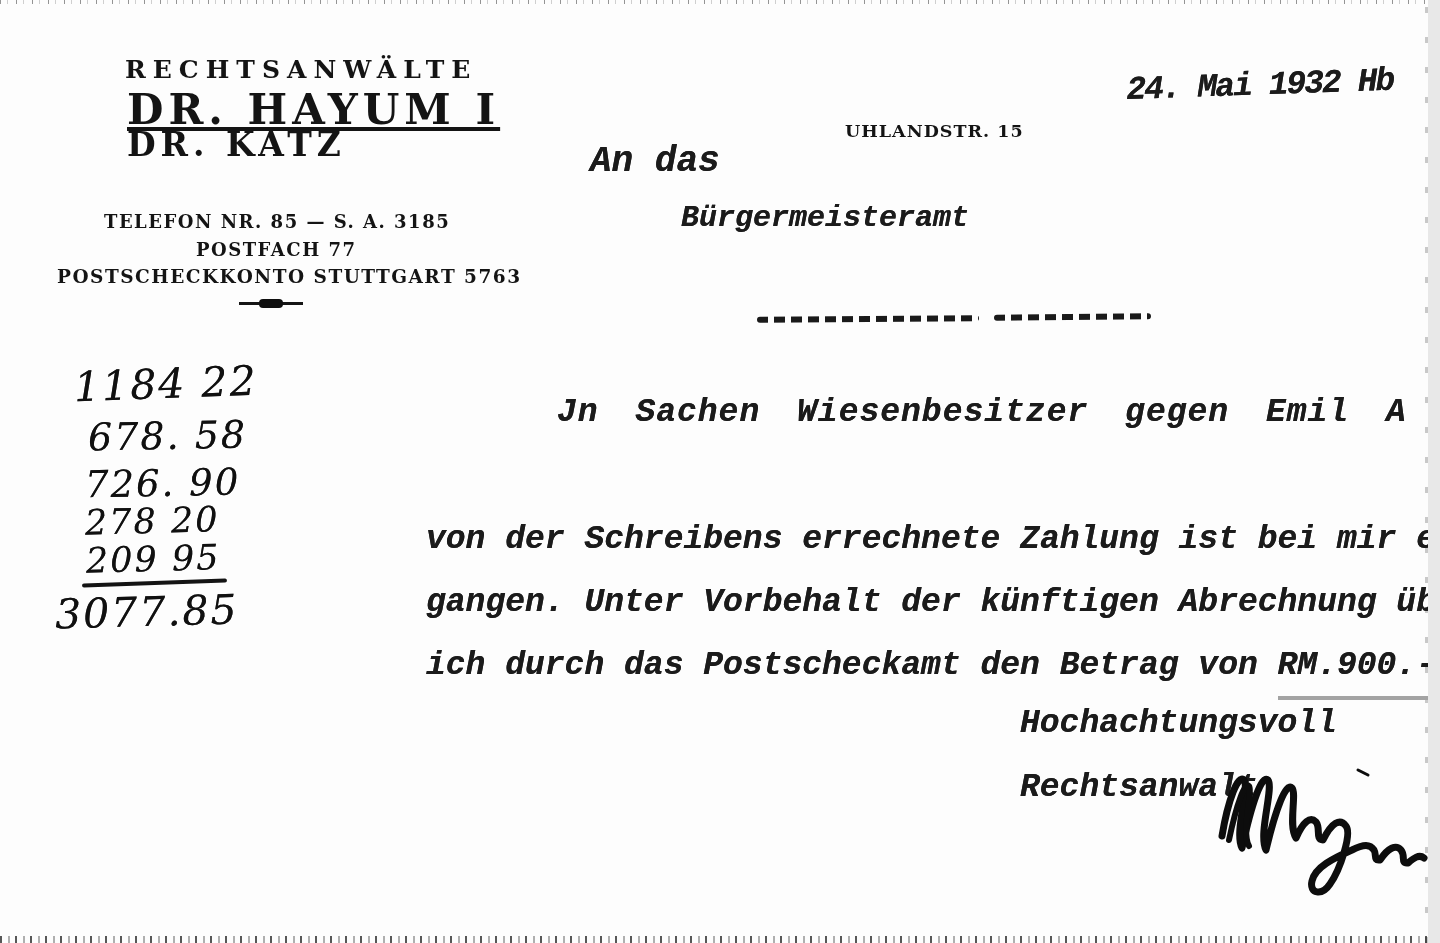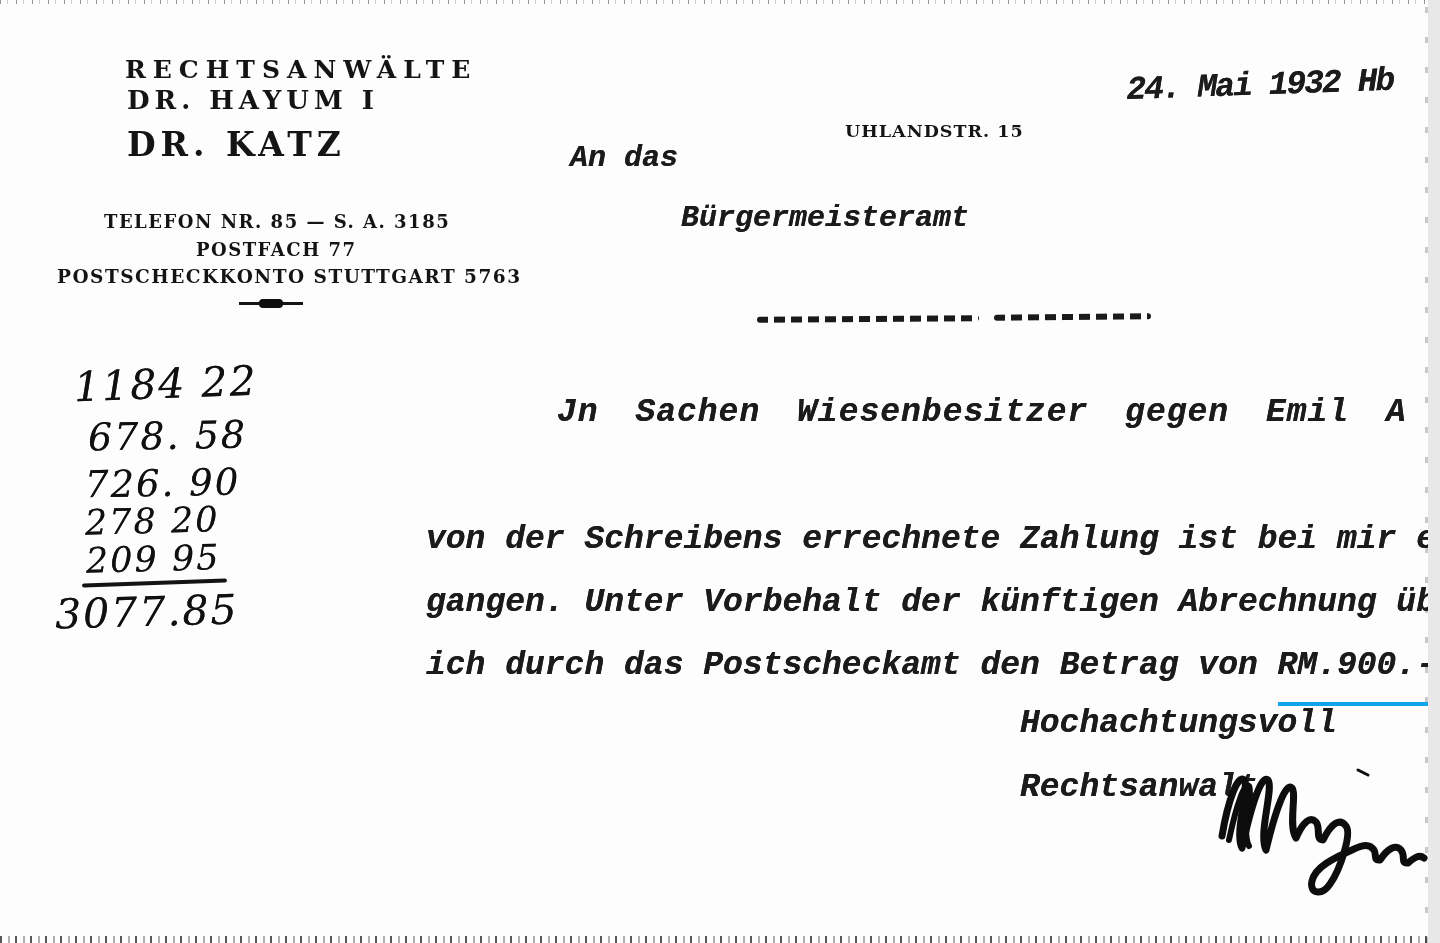--- a/index.html
+++ b/index.html
@@ -15,21 +15,21 @@
     font-family:"Liberation Mono", monospace;font-style:italic;font-weight:700;
     color:#1b1b1b;text-shadow:0 0 0.6px rgba(10,10,10,.85);
   }
   
   .hand{
     font-family:"DejaVu Serif", serif;font-style:italic;color:#101010;
     text-shadow:0 0 0.5px rgba(0,0,0,.7);letter-spacing:2px;
   }
   .dashseg{background:repeating-linear-gradient(90deg,#1a1a1a 0 11px,transparent 11px 17px);height:6px;border-radius:3px;}
   .sumline{background:#141414;height:4px;border-radius:2px;}
-  .underlined-amount{border-bottom:4px solid #0ea5e9;padding-bottom:18px;}
+  .underlined-amount{border-bottom:4px solid #a3a3a3;padding-bottom:12px;}
   .noise-top{
     top:0;left:0;width:1440px;height:4px;opacity:.55;
     background:repeating-linear-gradient(90deg,rgba(15,15,15,.8) 0 1.5px,transparent 1.5px 7px,rgba(15,15,15,.35) 7px 8px,transparent 8px 16px);
   }
   .noise-bottom{
     top:936px;left:0;width:1440px;height:7px;opacity:.8;
     background:repeating-linear-gradient(90deg,rgba(10,10,10,.85) 0 2px,transparent 2px 8px,rgba(10,10,10,.4) 8px 10px,transparent 10px 15px);
   }
   .noise-right{
     top:0;right:0;width:3px;height:943px;opacity:.28;
@@ -41,35 +41,35 @@
 </head>
 <body>
 
 <div class="page">
 
   <div class="abs noise-top"></div>
   <div class="abs noise-bottom"></div>
   <div class="abs noise-right"></div>
 
   <div class="abs lh" style="left:125px;top:55px;font-size:25px;letter-spacing:7px;">RECHTSANWÄLTE</div>
-  <div class="abs lh" style="left:127px;top:85px;font-size:26px;letter-spacing:5px;">DR. HAYUM I</div>
+  <div class="abs lh" style="left:127px;top:85px;font-size:42px;letter-spacing:5px;text-decoration:underline;">DR. HAYUM I</div>
   <div class="abs lh" style="left:127px;top:125px;font-size:33px;letter-spacing:5px;">DR. KATZ</div>
   <div class="abs lh" style="left:104px;top:211px;font-size:18px;letter-spacing:1.5px;">TELEFON NR. 85 — S. A. 3185</div>
   <div class="abs lh" style="left:196px;top:239px;font-size:18px;letter-spacing:1.5px;">POSTFACH 77</div>
   <div class="abs lh" style="left:57px;top:266px;font-size:18.5px;letter-spacing:1.5px;">POSTSCHECKKONTO STUTTGART 5763</div>
   <div class="abs" style="left:239px;top:299px;">
     <div class="ornament-line">
       <div class="ornament-blob"></div>
     </div>
   </div>
 
   <div class="abs lh" style="left:845px;top:121px;font-size:17.5px;letter-spacing:1px;">UHLANDSTR. 15</div>
   <div class="abs typed" style="left:1127px;top:72px;font-size:33px;letter-spacing:-2px;transform:rotate(-2deg);transform-origin:left bottom;">24. Mai 1932 Hb</div>
 
-  <div class="abs typed" style="left:570px;top:141px;font-size:30px;">An das</div>
+  <div class="abs typed" style="left:590px;top:141px;font-size:36px;">An das</div>
   <div class="abs typed" style="left:681px;top:201px;font-size:30px;">Bürgermeisteramt</div>
 
   <div class="abs dashseg" style="left:757px;top:316px;width:222px;transform:rotate(-0.4deg);"></div>
   <div class="abs dashseg" style="left:994px;top:314px;width:157px;transform:rotate(-0.6deg);"></div>
 
   <div class="abs hand" style="left:74px;top:360px;font-size:41px;transform:rotate(-2deg);">1184 22</div>
   <div class="abs hand" style="left:88px;top:414px;font-size:38px;transform:rotate(-1deg);">678. 58</div>
   <div class="abs hand" style="left:85px;top:462px;font-size:37px;transform:rotate(-1deg);">726. 90</div>
   <div class="abs hand" style="left:85px;top:501px;font-size:35px;transform:rotate(-1.5deg);">278 20</div>
   <div class="abs hand" style="left:86px;top:539px;font-size:35px;transform:rotate(-1.5deg);">209 95</div>

